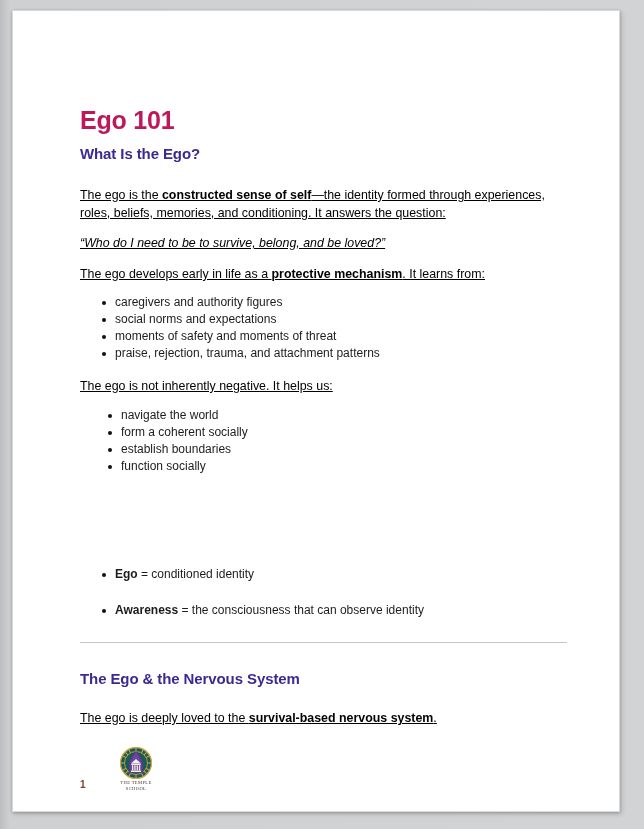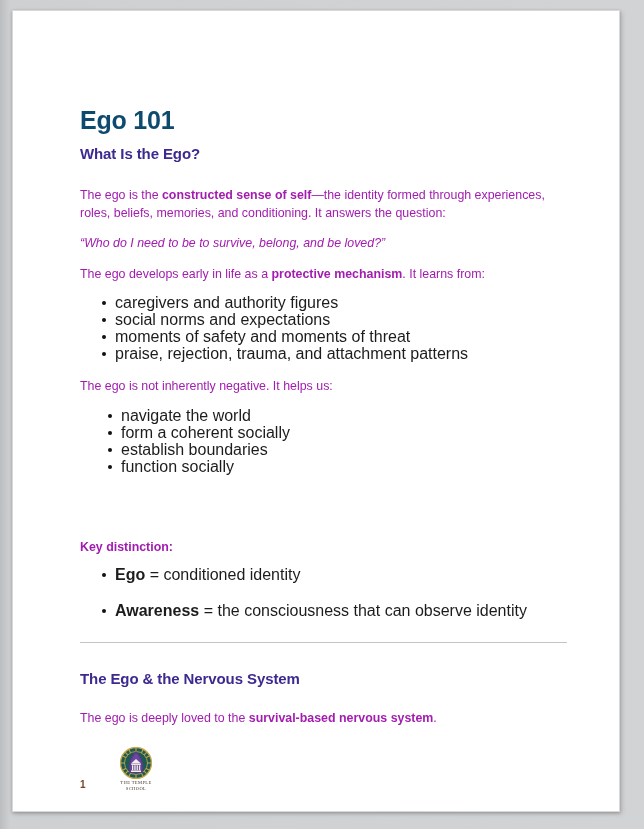--- a/index.html
+++ b/index.html
@@ -39,21 +39,21 @@
     padding: 0;
   }
 
   
   .doc-title {
     position: absolute;
     left: 67px;
     top: 95px;
     font-size: 25px;
     font-weight: bold;
-    color: #0c4a6e;
+    color: #be185d;
     letter-spacing: -0.2px;
     line-height: 1.15;
   }
   .h2 {
     font-size: 15px;
     font-weight: bold;
     color: #3d2a90;
     letter-spacing: -0.1px;
     line-height: 1.2;
   }
@@ -67,38 +67,39 @@
     left: 67px;
     top: 659px;
   }
 
   .body-block {
     position: absolute;
     left: 67px;
     width: 487px;
     font-size: 12.4px;
     line-height: 18px;
-    color: #a21caf;
+    color: #000000;
+    text-decoration: underline;
   }
   .body-block b { font-weight: bold; }
   .quote {
     font-style: italic;
     font-weight: 500;
   }
 
   
   ul.bullets {
     list-style: none;
     margin: 0;
     padding: 0;
   }
   ul.bullets > li {
     position: relative;
     padding-left: 35px;
-    font-size: 16px;
+    font-size: 12px;
     line-height: 17px;
     color: #1c1c1c;
     margin-bottom: 0px;
   }
   ul.bullets > li::before {
     content: "";
     position: absolute;
     left: 22px;
     top: 7px;
     width: 4px;
@@ -178,21 +179,20 @@
       <div class="body-block" style="top:366px;">The ego is not inherently negative. It helps us:</div>
 
       <ul class="bullets" style="position:absolute;left:73px;top:396px;width:487px;">
         <li>navigate the world</li>
         <li>form a coherent socially</li>
         <li>establish boundaries</li>
         <li>function socially</li>
       </ul>
 
 
-      <div class="body-block" style="top:527px;font-weight:bold;">Key distinction:</div>
 
       <ul class="bullets spaced" style="position:absolute;left:67px;top:555px;width:487px;">
         <li><b>Ego</b><span> = conditioned identity</span></li>
         <li><b>Awareness</b><span> = the consciousness that can observe identity</span></li>
       </ul>
 
       <div class="divider"></div>
 
       <div class="h2 second">The Ego &amp; the Nervous System</div>
 

